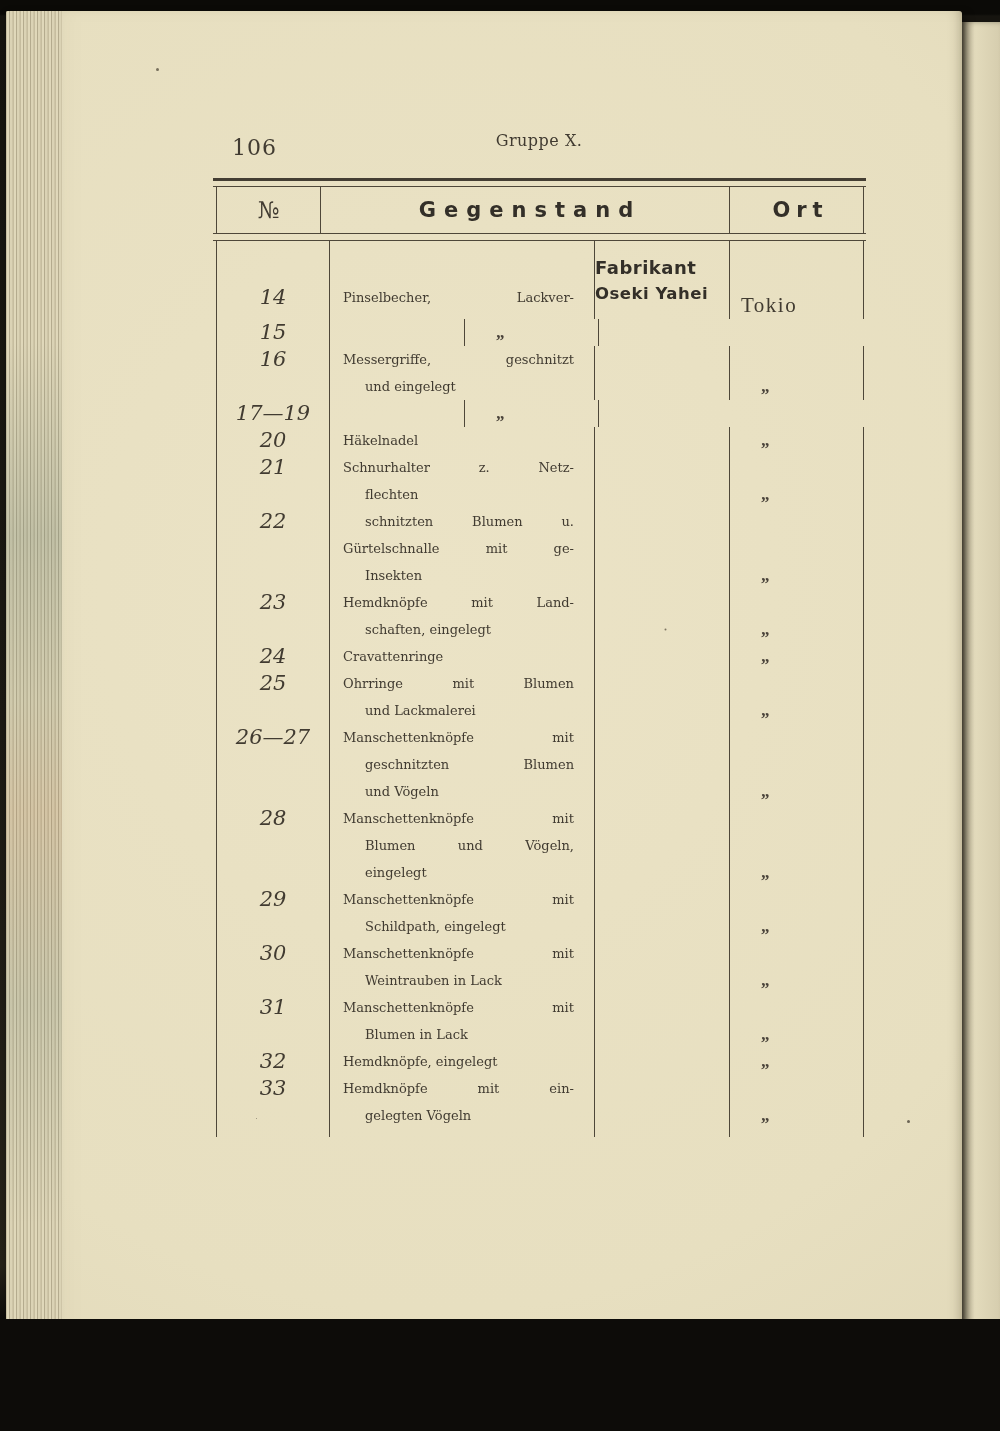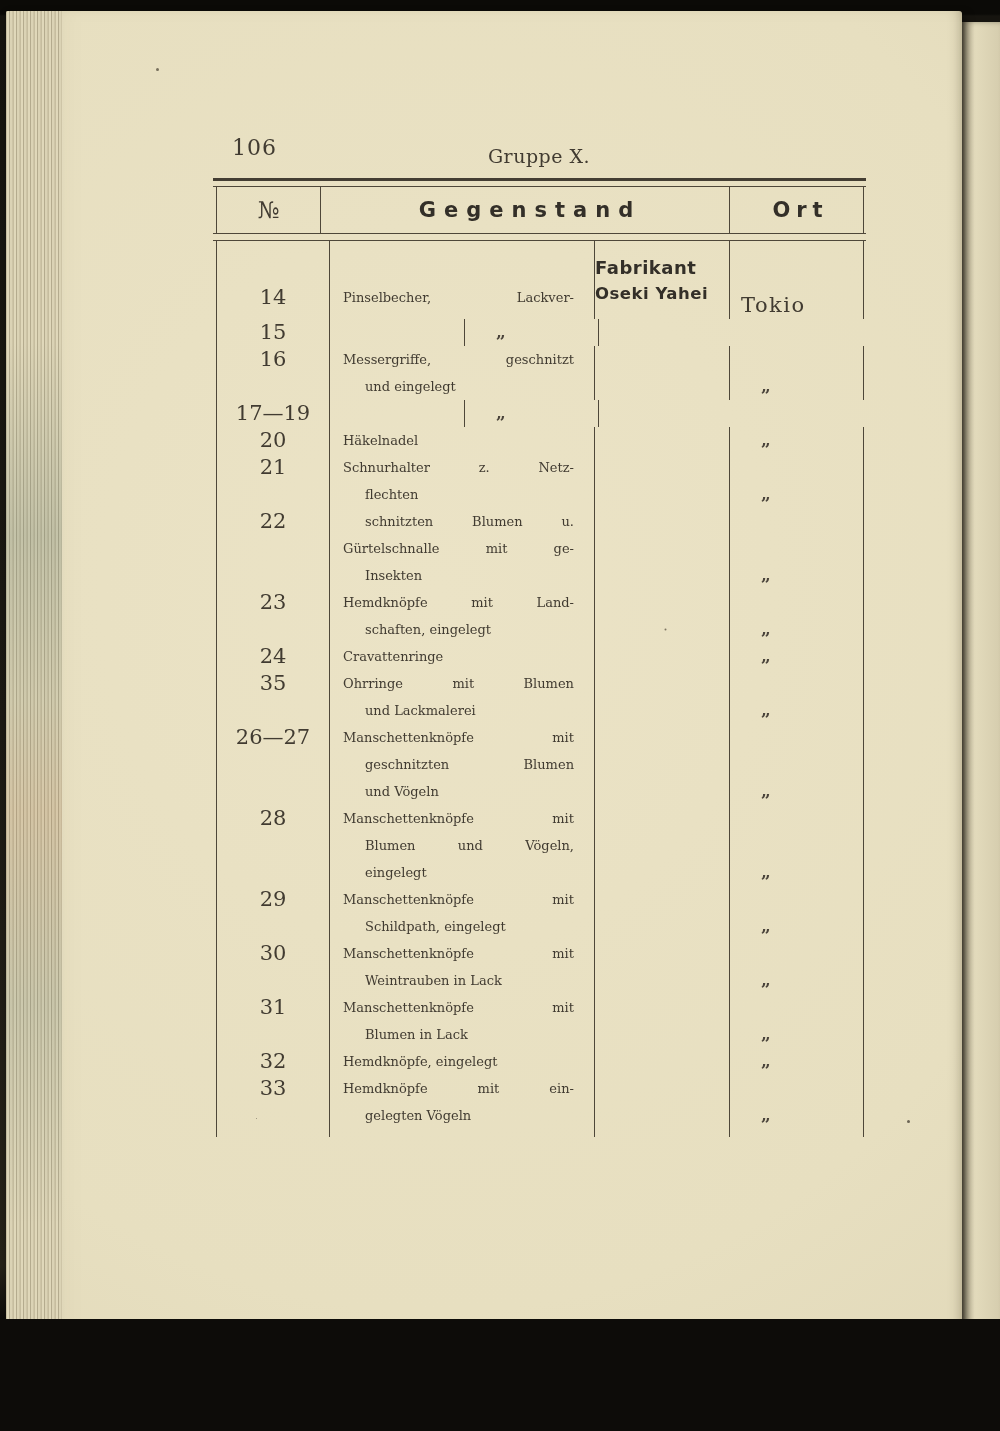--- a/index.html
+++ b/index.html
@@ -26,49 +26,49 @@
   .edge{position:absolute;left:0;top:0;bottom:0;width:56px;border-radius:2px 0 0 28px;
     background:
       linear-gradient(180deg, rgba(90,110,100,0) 24%, rgba(86,112,100,.20) 38%,
         rgba(120,130,105,.12) 50%, rgba(168,116,76,.16) 58%, rgba(86,112,100,.14) 72%,
         rgba(90,110,100,0) 88%),
       repeating-linear-gradient(90deg,#c6bd9f 0 1px,#e0d8ba 1px 3px,#b4ab8e 3px 4px,#dbd3b5 4px 6px,#cec5a7 6px 7px);}
   .speck{position:absolute;left:150px;top:57px;width:3px;height:3px;border-radius:50%;background:#776f5c;
     box-shadow:508px 560px 0 -0.5px #7d7562, 751px 1052px 0 0 #6b6454, 99px 1049px 0 -1px #8a8270;}
   
   .page-num{position:absolute;left:226px;top:124px;font-size:22px;letter-spacing:1px;color:var(--ink);}
-  .head-title{position:absolute;left:533px;top:134px;transform:translateX(-50%);
-    font-size:19px;letter-spacing:.5px;color:var(--ink);}
+  .head-title{position:absolute;left:533px;top:120px;transform:translateX(-50%);
+    font-size:16px;letter-spacing:.5px;color:var(--ink);}
   
   .rule{position:absolute;box-sizing:border-box;}
   .rule-top{left:207px;top:167px;width:653px;height:9px;
     border-top:3.5px solid #443e33;border-bottom:1.5px solid var(--rule);}
   .rule-mid{left:207px;top:222px;width:653px;height:8px;
     border-top:1.5px solid var(--rule);border-bottom:1.5px solid var(--rule);}
   
   .thead{position:absolute;left:210px;top:176px;width:648px;height:46px;display:flex;}
   .h{box-sizing:border-box;display:flex;align-items:center;justify-content:center;color:var(--sans-ink);}
   .h-no{width:105px;border-left:1.5px solid var(--rule);border-right:1.5px solid var(--rule);
     font-family:"DejaVu Serif",serif;font-size:23px;color:var(--ink);}
   .h-geg{width:409px;border-right:1.5px solid var(--rule);
     font:700 21px "DejaVu Sans",sans-serif;letter-spacing:8px;padding-left:10px;}
   .h-ort{width:134px;border-right:1.5px solid var(--rule);
     font:700 21px "DejaVu Sans",sans-serif;letter-spacing:6px;padding-left:8px;}
   
   .tbody{position:absolute;left:210px;top:229px;width:648px;}
   .row{display:flex;align-items:stretch;}
   .c{box-sizing:border-box;}
   .c-no{width:114px;border-left:1.5px solid var(--rule);border-right:1.5px solid var(--rule);
-    text-align:center;font-size:21px;line-height:27px;color:var(--ink);}
+    text-align:center;font-size:21px;line-height:27px;color:var(--ink);font-style:italic;}
   .c-text{width:265px;border-right:1.5px solid var(--rule);padding:0 20px 0 13px;
     font-size:13px;line-height:27px;color:var(--ink);}
   .c-fab{width:135px;border-right:1.5px solid var(--rule);
     display:flex;flex-direction:column;justify-content:flex-end;align-items:flex-start;}
   .c-ort{width:134px;border-right:1.8px solid var(--rule);
-    display:flex;flex-direction:column;justify-content:flex-end;align-items:flex-start;color:var(--ink);}
+    display:flex;flex-direction:column;justify-content:flex-end;align-items:flex-start;color:var(--ink);font-family:Liberation Serif, serif;}
   .fab-band{height:44px;}
   .tail{height:8px;}
   .fab-label{font:700 18px "DejaVu Sans",sans-serif;letter-spacing:.5px;color:var(--sans-ink);margin-bottom:6px;}
   .fab-name{font:700 16.5px "DejaVu Sans",sans-serif;letter-spacing:.5px;color:var(--sans-ink);margin-bottom:16px;}
   .tl{text-align:justify;text-align-last:justify;}
   .tl.cont{padding-left:22px;}
   .tl.end{text-align-last:left;}
   .city{font-size:21px;line-height:28px;letter-spacing:1.5px;margin-left:11px;}
   .ditto{font-weight:700;font-size:17px;line-height:27px;margin-left:31px;color:#4a433a;}
 </style>
@@ -189,21 +189,21 @@
     <div class="c c-no"><span>24</span></div>
     <div class="c c-text">
             <div class="tl end">Cravattenringe</div>
           </div>
     <div class="c c-fab"></div>
     <div class="c c-ort">
             <span class="ditto">„</span>
           </div>
   </div>
         <div class="row">
-    <div class="c c-no"><span>35</span></div>
+    <div class="c c-no"><span>25</span></div>
     <div class="c c-text">
             <div class="tl">Ohrringe mit Blumen</div>
             <div class="tl cont end">und Lackmalerei</div>
           </div>
     <div class="c c-fab"></div>
     <div class="c c-ort">
             <span class="ditto">„</span>
           </div>
   </div>
         <div class="row">

